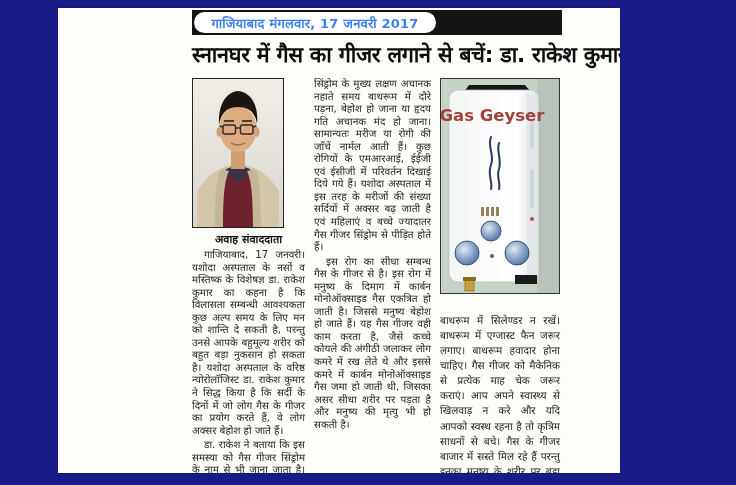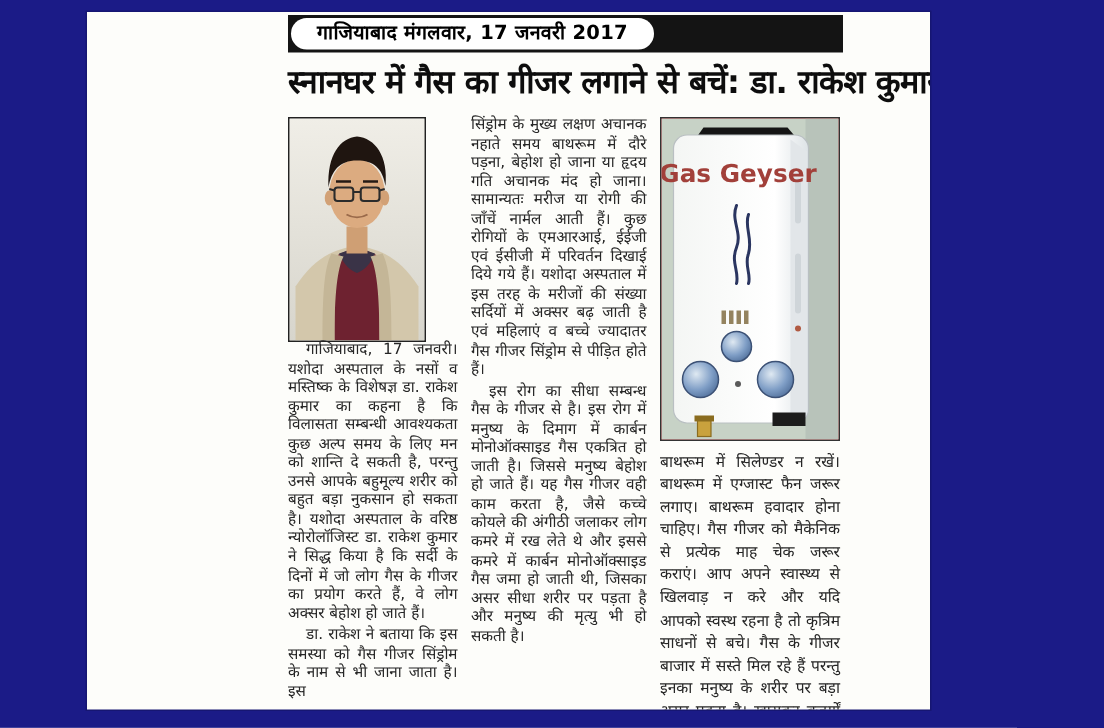--- a/index.html
+++ b/index.html
@@ -2,39 +2,39 @@
 <html><head>
 <meta charset="utf-8">
 <style>
   html,body{margin:0;padding:0;background:#1b1b87;}
   .stage{position:relative;width:736px;height:485px;background:#1b1b87;overflow:hidden;
          font-family:"DejaVu Sans",sans-serif;}
   .clip{position:absolute;left:58px;top:8px;width:562px;height:465px;background:#fdfdfa;
         overflow:hidden;box-shadow:0 0 0 1px rgba(0,0,0,.15);}
   .masthead-bar{position:absolute;left:134px;top:2px;width:370px;height:25px;background:#141414;}
   .date-pill{position:absolute;left:2px;top:2px;width:242px;height:21px;background:#ffffff;
-             border-radius:11px;display:flex;align-items:flex-start;justify-content:center;
-             font-weight:bold;font-size:13px;color:#000000;letter-spacing:.2px;}
+             border-radius:11px;display:flex;align-items:center;justify-content:center;
+             font-weight:bold;font-size:13px;color:#3b82f6;letter-spacing:.2px;}
   .headline{position:absolute;left:134px;top:31px;width:426px;height:34px;
             font-weight:bold;font-size:21.5px;color:#0d0d0d;white-space:nowrap;
             letter-spacing:-0.3px;}
   .cols{position:absolute;left:134px;top:70px;width:426px;display:flex;gap:9px;}
   .col{color:#262626;}
   .col1{width:113px;}
   .col2{width:117px;}
   .col3{width:120px;}
   .col p{margin:0 0 2px 0;font-size:10.2px;line-height:1.23;text-align:justify;}
   .col p.indent{text-indent:12px;}
   .col3 p{font-size:10.4px;line-height:1.45;}
   .dateline{font-weight:normal;}
   .photo-frame{width:90px;height:148px;border:1px solid #222;background:#e9e7e0;overflow:hidden;}
   .photo-frame svg{display:block;}
   .byline{margin:3px 0 3px 0;text-align:center;font-weight:bold;font-size:11px;color:#111;}
-  .geyser-frame{width:118px;height:214px;border:1px solid #333;background:#fca5a5;
-                overflow:hidden;margin-bottom:7px;}
+  .geyser-frame{width:118px;height:214px;border:1px solid #333;background:#15803d;
+                overflow:hidden;margin-bottom:19px;}
   .geyser-frame svg{display:block;}
 </style>
 </head>
 <body>
 
 <div class="stage">
   <div class="clip">
 
     <div class="masthead-bar">
       <div class="date-pill">
@@ -74,20 +74,21 @@
                 <rect x="47.5" y="46" width="12.5" height="9" rx="2"></rect>
                 <line x1="42.5" y1="49" x2="47.5" y2="49"></line>
                 <line x1="30" y1="48" x2="26.5" y2="47"></line>
                 <line x1="60" y1="48" x2="63.5" y2="47"></line>
               </g>
               <path d="M38,64 C42,66.5 48,66.5 52,64" stroke="#9a6a4a" stroke-width="1.2" fill="none"></path>
               <path d="M31,42 L41,42 M49,42 L59,42" stroke="#241a14" stroke-width="1.6"></path>
             </g>
           </svg>
         </div>
+        <div class="byline">अवाह संवाददाता</div>
         <p class="indent"><span class="dateline">गाजियाबाद, 17 जनवरी।</span> <span>यशोदा अस्पताल के नसों व मस्तिष्क के विशेषज्ञ डा. राकेश कुमार का कहना है कि विलासता सम्बन्धी आवश्यकता कुछ अल्प समय के लिए मन को शान्ति दे सकती है, परन्तु उनसे आपके बहुमूल्य शरीर को बहुत बड़ा नुकसान हो सकता है। यशोदा अस्पताल के वरिष्ठ न्योरोलॉजिस्ट डा. राकेश कुमार ने सिद्ध किया है कि सर्दी के दिनों में जो लोग गैस के गीजर का प्रयोग करते हैं, वे लोग अक्सर बेहोश हो जाते हैं।</span></p>
         <p class="indent">डा. राकेश ने बताया कि इस समस्या को गैस गीजर सिंड्रोम के नाम से भी जाना जाता है। इस</p>
       </div>
 
       <div class="col col2">
         <p>सिंड्रोम के मुख्य लक्षण अचानक नहाते समय बाथरूम में दौरे पड़ना, बेहोश हो जाना या हृदय गति अचानक मंद हो जाना। सामान्यतः मरीज या रोगी की जाँचें नार्मल आती हैं। कुछ रोगियों के एमआरआई, ईईजी एवं ईसीजी में परिवर्तन दिखाई दिये गये हैं। यशोदा अस्पताल में इस तरह के मरीजों की संख्या सर्दियों में अक्सर बढ़ जाती है एवं महिलाएं व बच्चे ज्यादातर गैस गीजर सिंड्रोम से पीड़ित होते हैं।</p>
         <p class="indent">इस रोग का सीधा सम्बन्ध गैस के गीजर से है। इस रोग में मनुष्य के दिमाग में कार्बन मोनोऑक्साइड गैस एकत्रित हो जाती है। जिससे मनुष्य बेहोश हो जाते हैं। यह गैस गीजर वही काम करता है, जैसे कच्चे कोयले की अंगीठी जलाकर लोग कमरे में रख लेते थे और इससे कमरे में कार्बन मोनोऑक्साइड गैस जमा हो जाती थी, जिसका असर सीधा शरीर पर पड़ता है और मनुष्य की मृत्यु भी हो सकती है।</p>
       </div>
 
       <div class="col col3">

